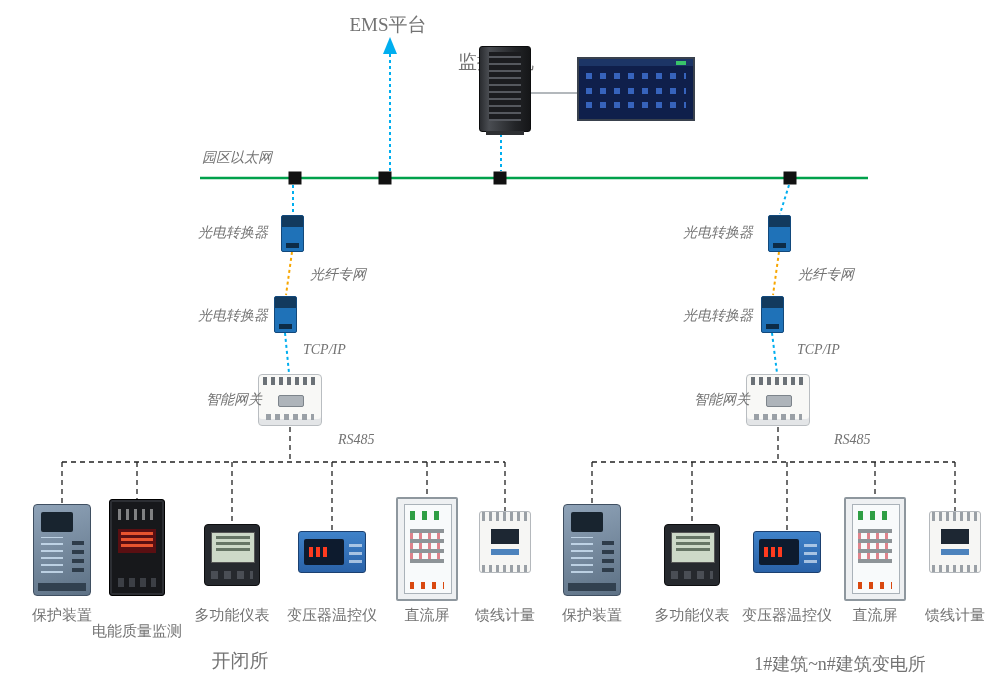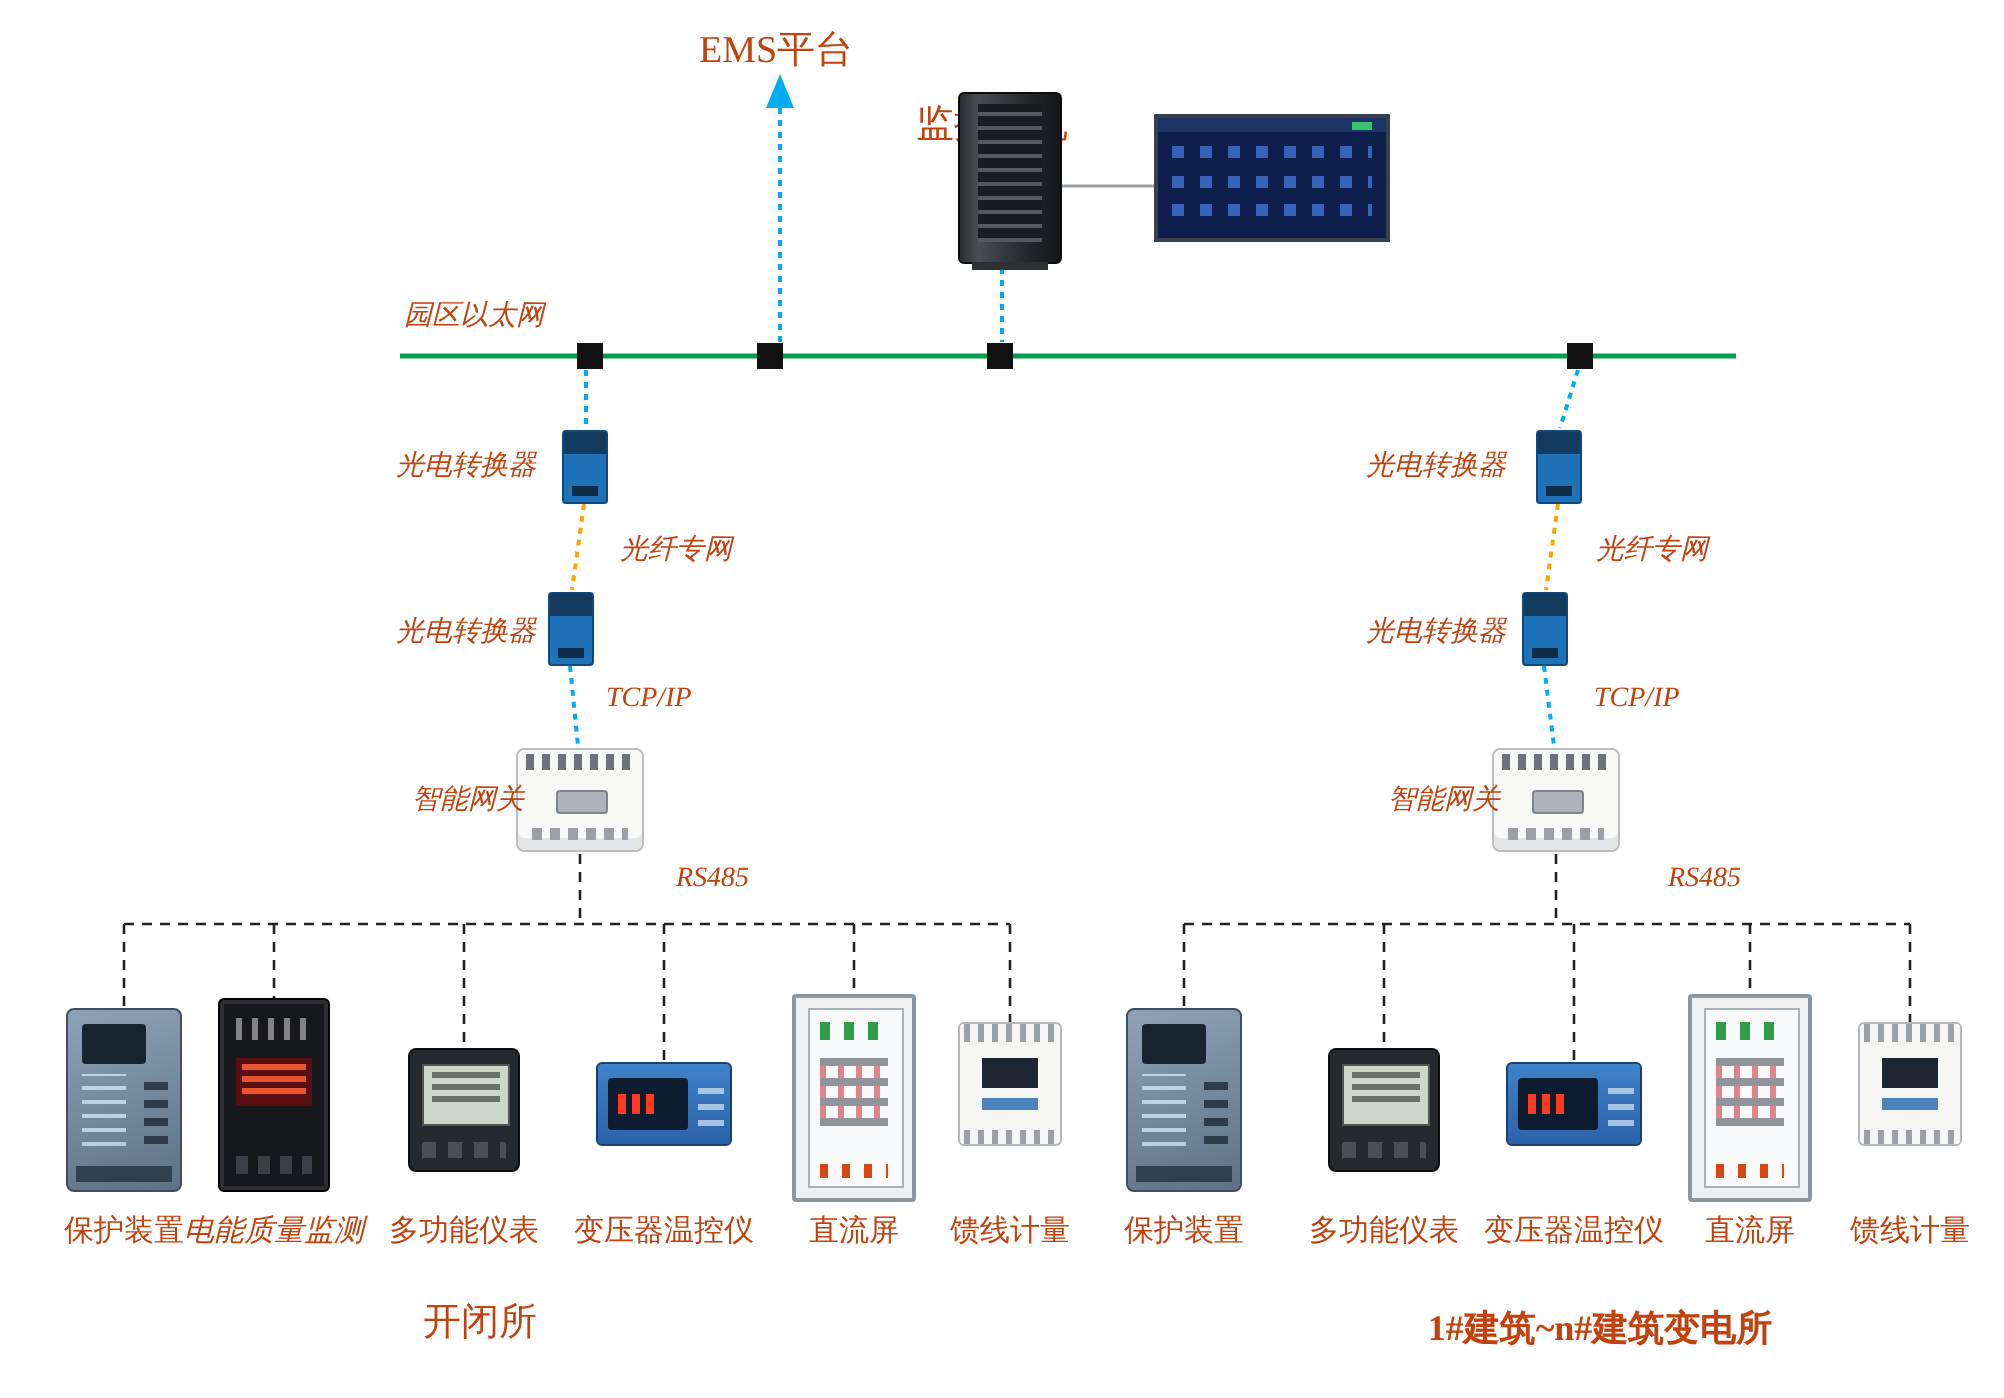--- a/index.html
+++ b/index.html
@@ -2,21 +2,21 @@
 <html><head>
 <meta charset="utf-8">
 <style>
   html,body{margin:0;padding:0;background:#fff;}
   #stage{
     position:relative;width:1002px;height:699px;background:#fff;overflow:hidden;
     font-family:"Liberation Serif","DejaVu Serif",serif;color:#111;
   }
   svg.wires{position:absolute;left:0;top:0;width:1002px;height:699px;}
 
-  .lbl{position:absolute;white-space:nowrap;color:#c2410c;}
+  .lbl{position:absolute;white-space:nowrap;color:#737373;}
   .lbl-c{transform:translateX(-50%);}
   .t-big{font-size:19px;}
   .t-mid{font-size:14px;font-style:italic;}
   .t-dev{font-size:15px;}
   .t-cap{font-size:19px;}
 
   .device{position:absolute;box-sizing:border-box;}
 
   
   .d-server{background:linear-gradient(90deg,#2a2c30,#4a4d52 18%,#232528 70%,#151618);
@@ -252,21 +252,21 @@
     <div class="lamps"></div>
   </div>
   <div class="device d-feeder" style="left:479px;top:511px;width:52px;height:62px;">
     <div class="term"></div>
     <div class="lcd"></div>
     <div class="mark"></div>
     <div class="term2"></div>
   </div>
 
   <div class="lbl lbl-c t-dev" style="left:62px;top:606px;">保护装置</div>
-  <div class="lbl lbl-c t-dev" style="left:137px;top:606px;font-style:italic;">电能质量监测</div>
+  <div class="lbl lbl-c t-dev" style="left:137px;top:622px;">电能质量监测</div>
   <div class="lbl lbl-c t-dev" style="left:232px;top:606px;">多功能仪表</div>
   <div class="lbl lbl-c t-dev" style="left:332px;top:606px;">变压器温控仪</div>
   <div class="lbl lbl-c t-dev" style="left:427px;top:606px;">直流屏</div>
   <div class="lbl lbl-c t-dev" style="left:505px;top:606px;">馈线计量</div>
 
   <div class="lbl lbl-c t-cap" style="left:240px;top:648px;">开闭所</div>
 
   <div class="device d-protect" style="left:563px;top:504px;width:58px;height:92px;">
     <div class="scr"></div>
     <div class="leds"></div>
@@ -301,15 +301,15 @@
     <div class="mark"></div>
     <div class="term2"></div>
   </div>
 
   <div class="lbl lbl-c t-dev" style="left:592px;top:606px;">保护装置</div>
   <div class="lbl lbl-c t-dev" style="left:692px;top:606px;">多功能仪表</div>
   <div class="lbl lbl-c t-dev" style="left:787px;top:606px;">变压器温控仪</div>
   <div class="lbl lbl-c t-dev" style="left:875px;top:606px;">直流屏</div>
   <div class="lbl lbl-c t-dev" style="left:955px;top:606px;">馈线计量</div>
 
-  <div class="lbl lbl-c t-cap" style="left:800px;top:652px;font-size:18px;font-weight:bold;">1#建筑~n#建筑变电所</div>
+  <div class="lbl lbl-c t-cap" style="left:840px;top:652px;font-size:18px;">1#建筑~n#建筑变电所</div>
 
 </div>
 
 </body></html>

